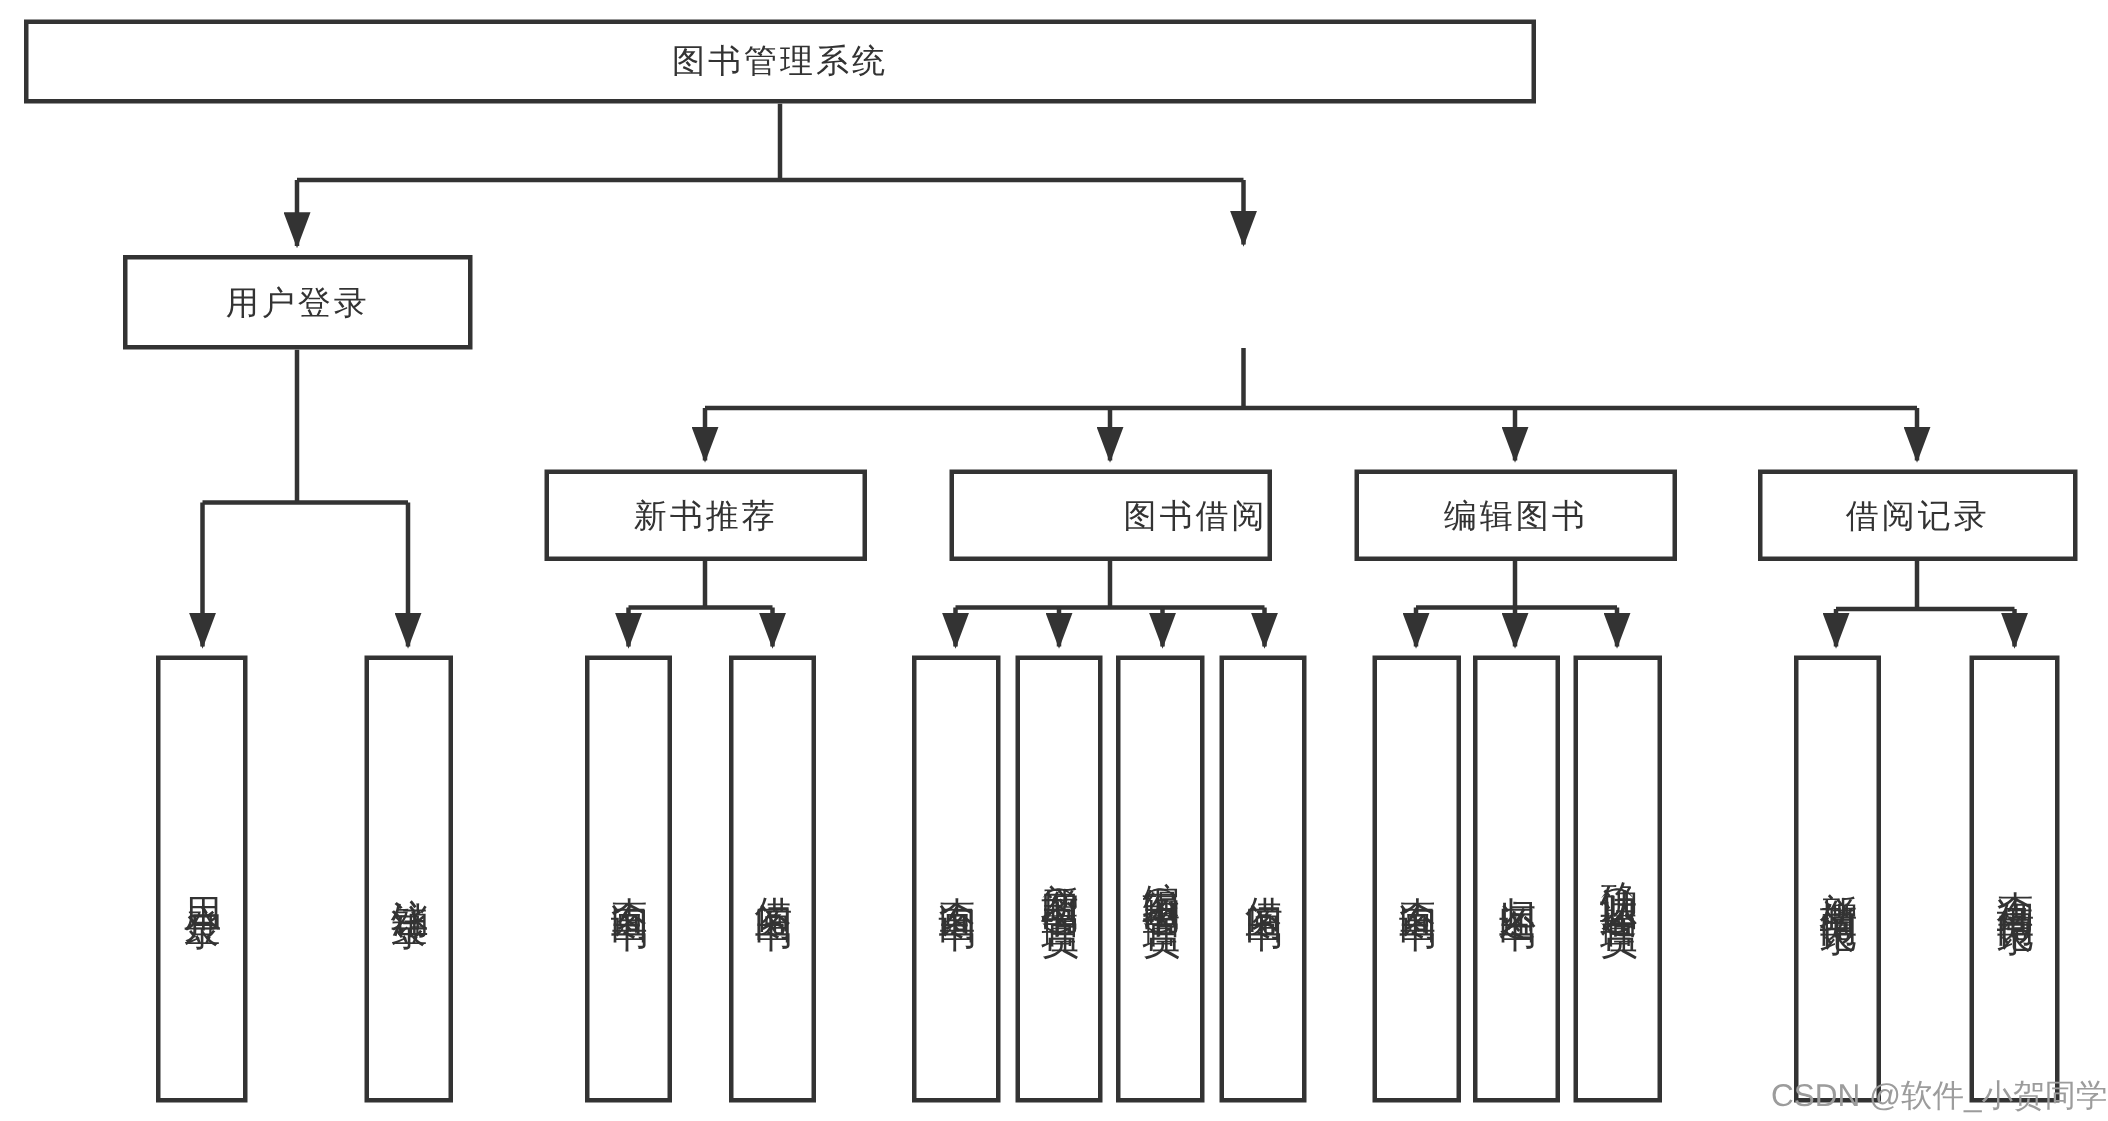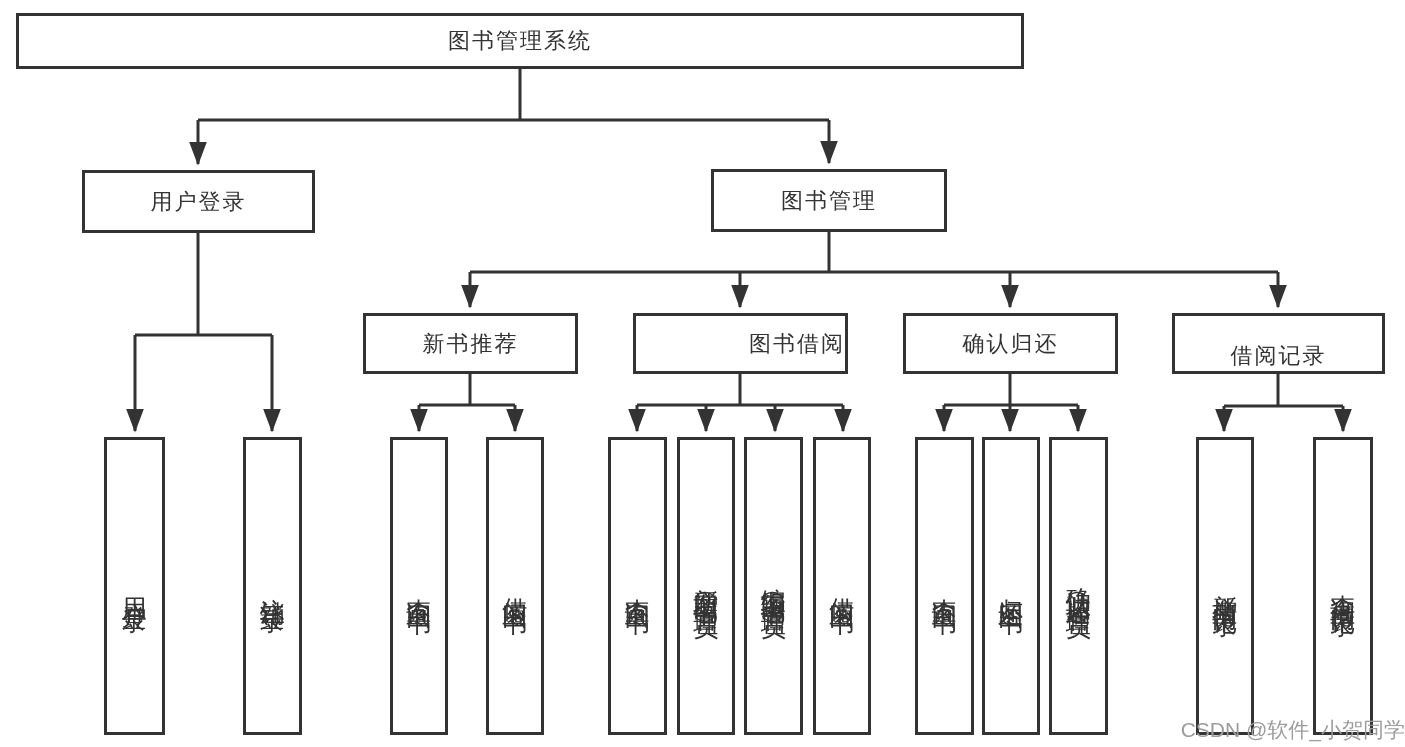--- a/index.html
+++ b/index.html
@@ -127,34 +127,31 @@
     </g>
   </svg>
 
   <div class="box h" style="left:16px; top:13px; width:1008px; height:56px;">
     <span class="lbl">图书管理系统</span>
   </div>
 
   <div class="box h" style="left:82px; top:170px; width:233px; height:63px;">
     <span class="lbl">用户登录</span>
   </div>
-  <div class="box h" style="left:711px; top:169px; width:236px; height:63px;">
-    <span class="lbl">图书管理</span>
-  </div>
 
   <div class="box h" style="left:363px; top:313px; width:215px; height:61px;">
     <span class="lbl">新书推荐</span>
   </div>
   <div class="box h" style="left:633px; top:313px; width:215px; height:61px;justify-content:flex-end;">
     <span class="lbl">图书借阅</span>
   </div>
   <div class="box h" style="left:903px; top:313px; width:215px; height:61px;">
-    <span class="lbl">确认归还</span>
+    <span class="lbl">编辑图书</span>
   </div>
-  <div class="box h" style="left:1172px; top:313px; width:213px; height:61px;align-items:flex-end;">
+  <div class="box h" style="left:1172px; top:313px; width:213px; height:61px;">
     <span class="lbl">借阅记录</span>
   </div>
 
   <div class="box v" style="left:104px; top:437px; width:61px; height:298px;">
     <span class="lbl">用户登录</span>
   </div>
   <div class="box v" style="left:243px; top:437px; width:59px; height:298px;">
     <span class="lbl">注销登录</span>
   </div>
 

